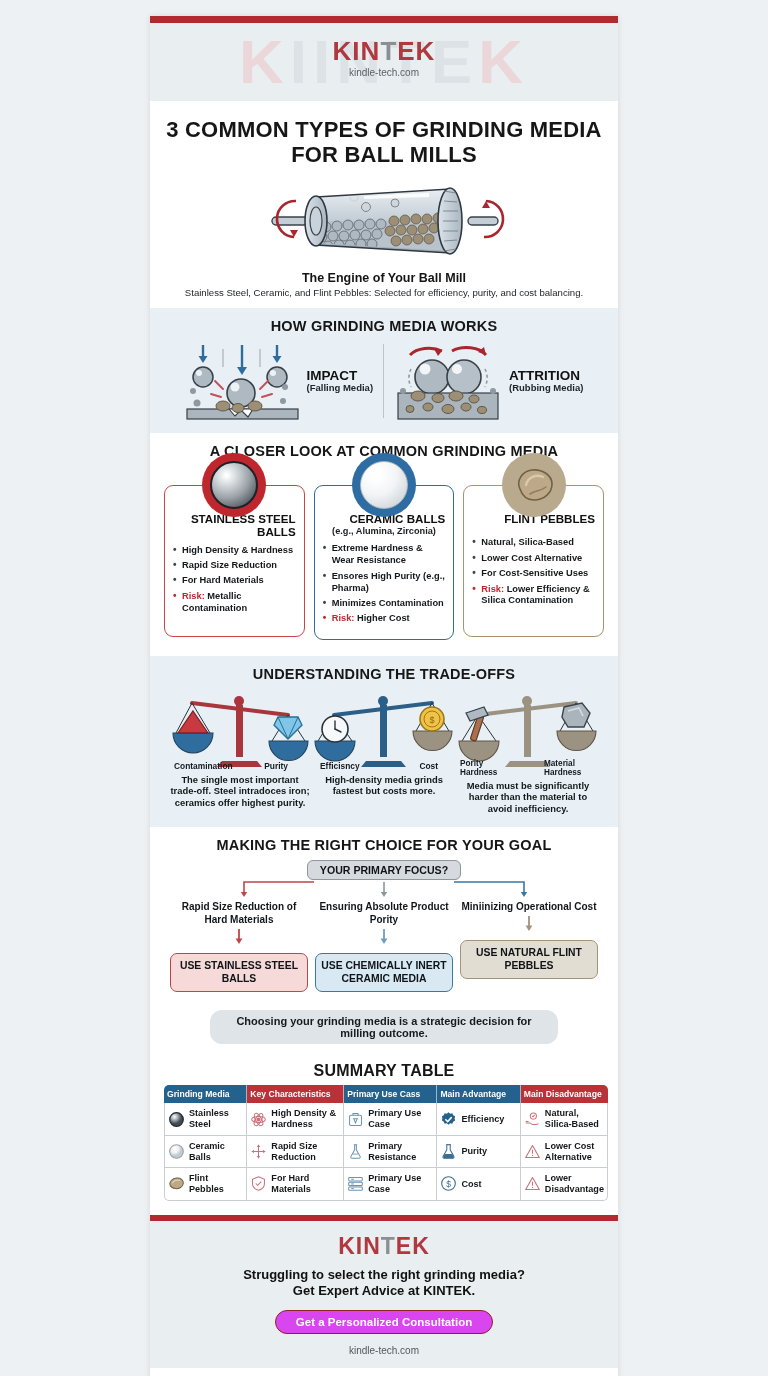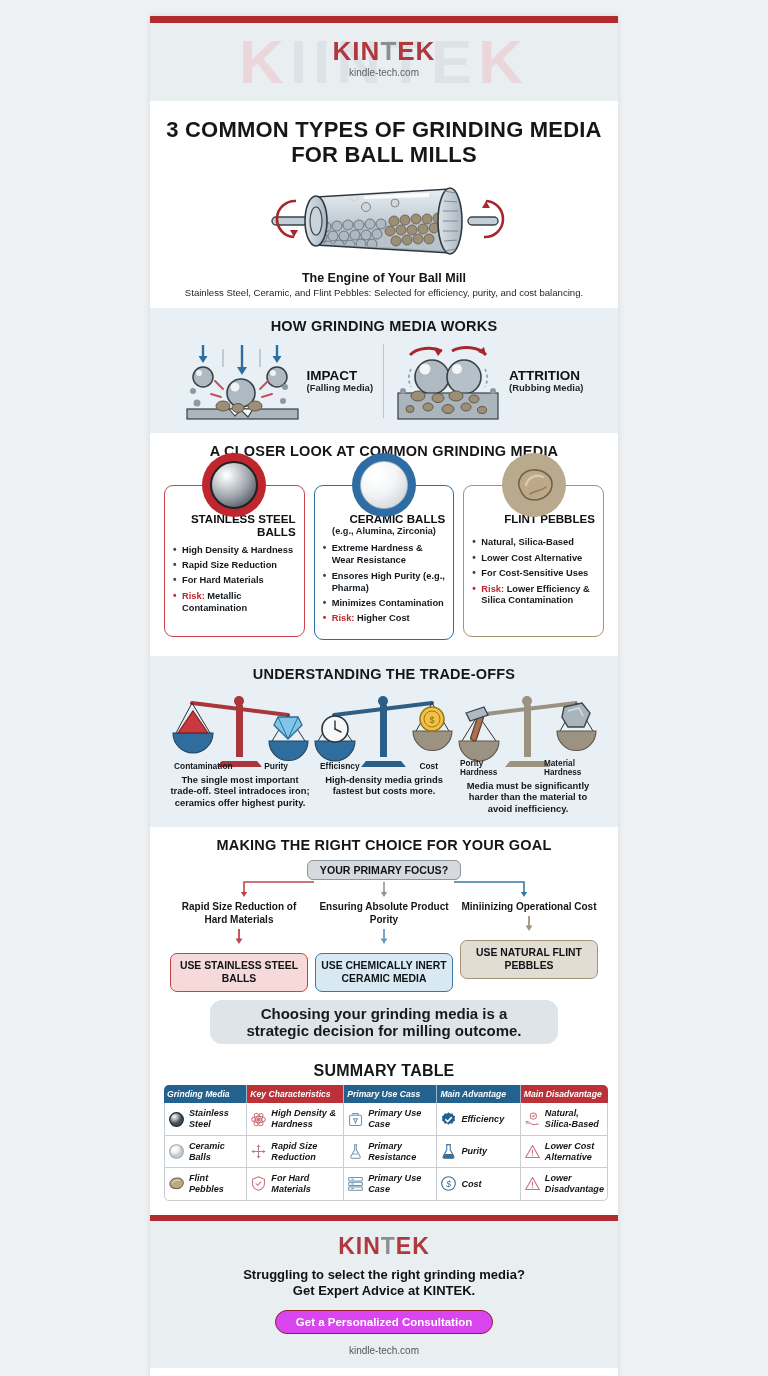--- a/index.html
+++ b/index.html
@@ -112,27 +112,27 @@
   .branch { width:138px; text-align:center; }
   .branch-txt { font-size:10px; font-weight:bold; color:#111619; line-height:1.3; }
   .branch-box {
     margin-top:4px; border-radius:7px; padding:6px 4px;
     font-size:10.4px; font-weight:bold; line-height:1.22; color:#101417;
   }
   .bb-red  { background:#f6d9d9; border:1.4px solid #c0454b; }
   .bb-blue { background:#d9e9f4; border:1.4px solid #3878a6; }
   .bb-tan  { background:#e2ddd3; border:1.4px solid #a2947c; }
   .closing {
-    margin:8px auto 0; width:348px; text-align:center;
+    margin:18px auto 0; width:348px; text-align:center;
     background:#dfe4e8; border-radius:12px; padding:5px 20px;
-    font-size:15px; font-weight:bold; color:#141a1e;
-  }
-
-  
-  .tbl { width:444px; margin:5px auto 0; border-collapse:separate; border-spacing:0;font-style:italic; }
+    font-size:11px; font-weight:bold; color:#141a1e;
+  }
+
+  
+  .tbl { width:444px; margin:5px auto 0; border-collapse:separate; border-spacing:0; }
   .tbl th {
     font-size:8.6px; font-weight:bold; color:#fff; padding:4px 3px; text-align:left;
     border-right:1px solid rgba(255,255,255,.55);
   }
   .th-blue { background:#23628f; }
   .th-red  { background:#bc3138; }
   .tbl th:first-child { border-top-left-radius:5px; }
   .tbl th:last-child  { border-top-right-radius:5px; border-right:none; }
   .tbl td {
     background:#fff; border-right:1px solid #c8ced3; border-bottom:1px solid #c8ced3;

